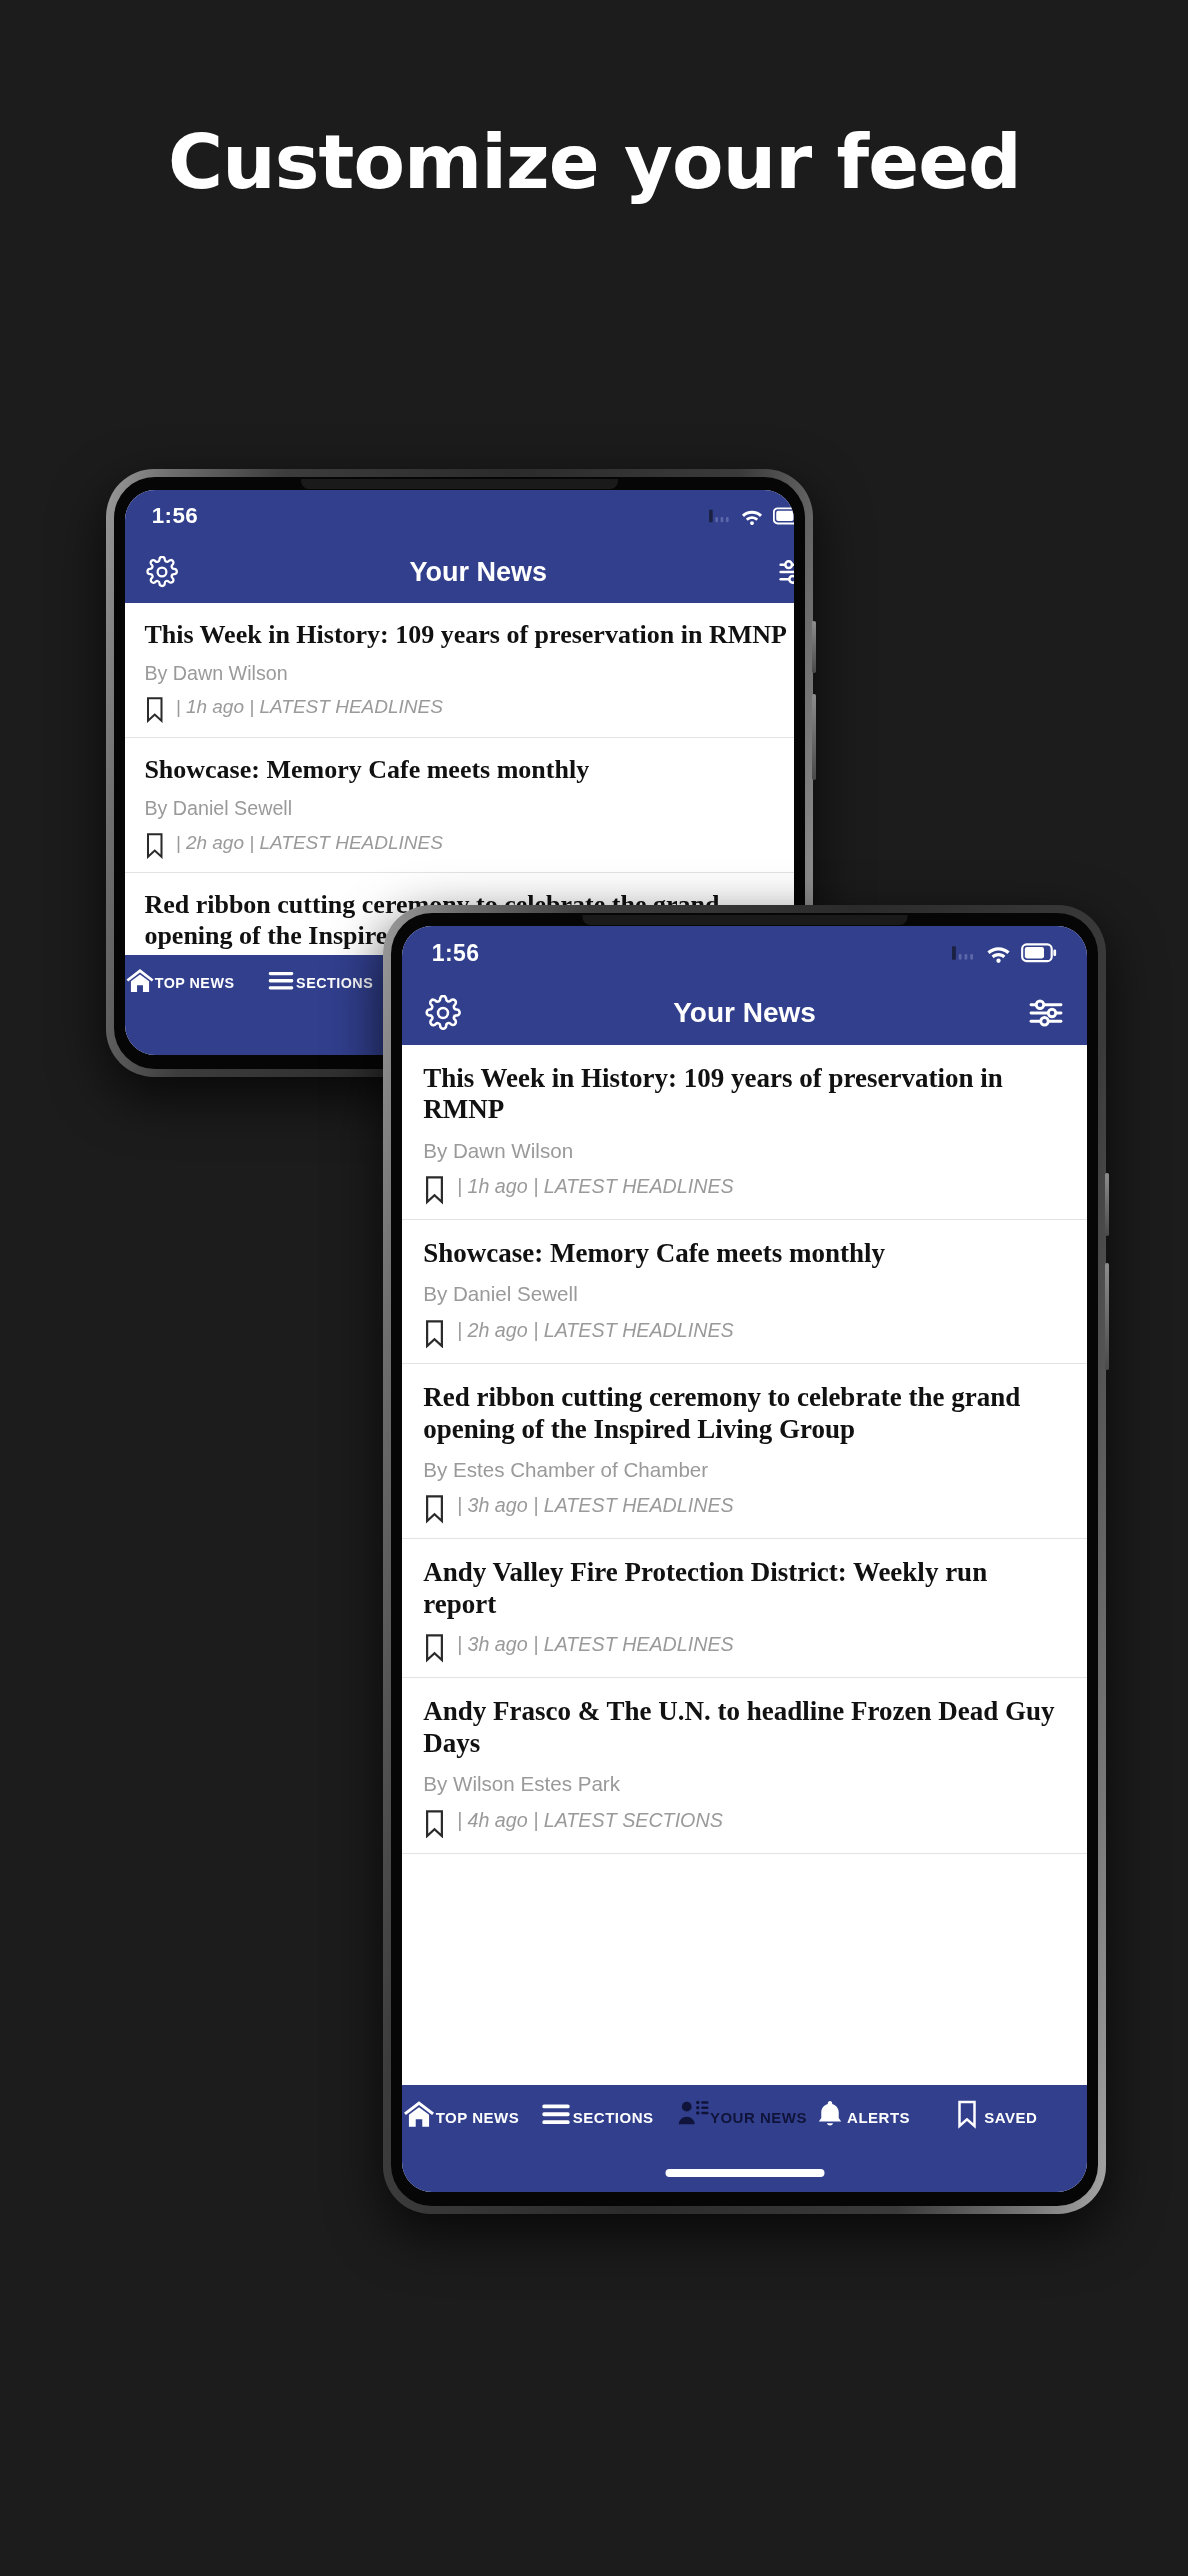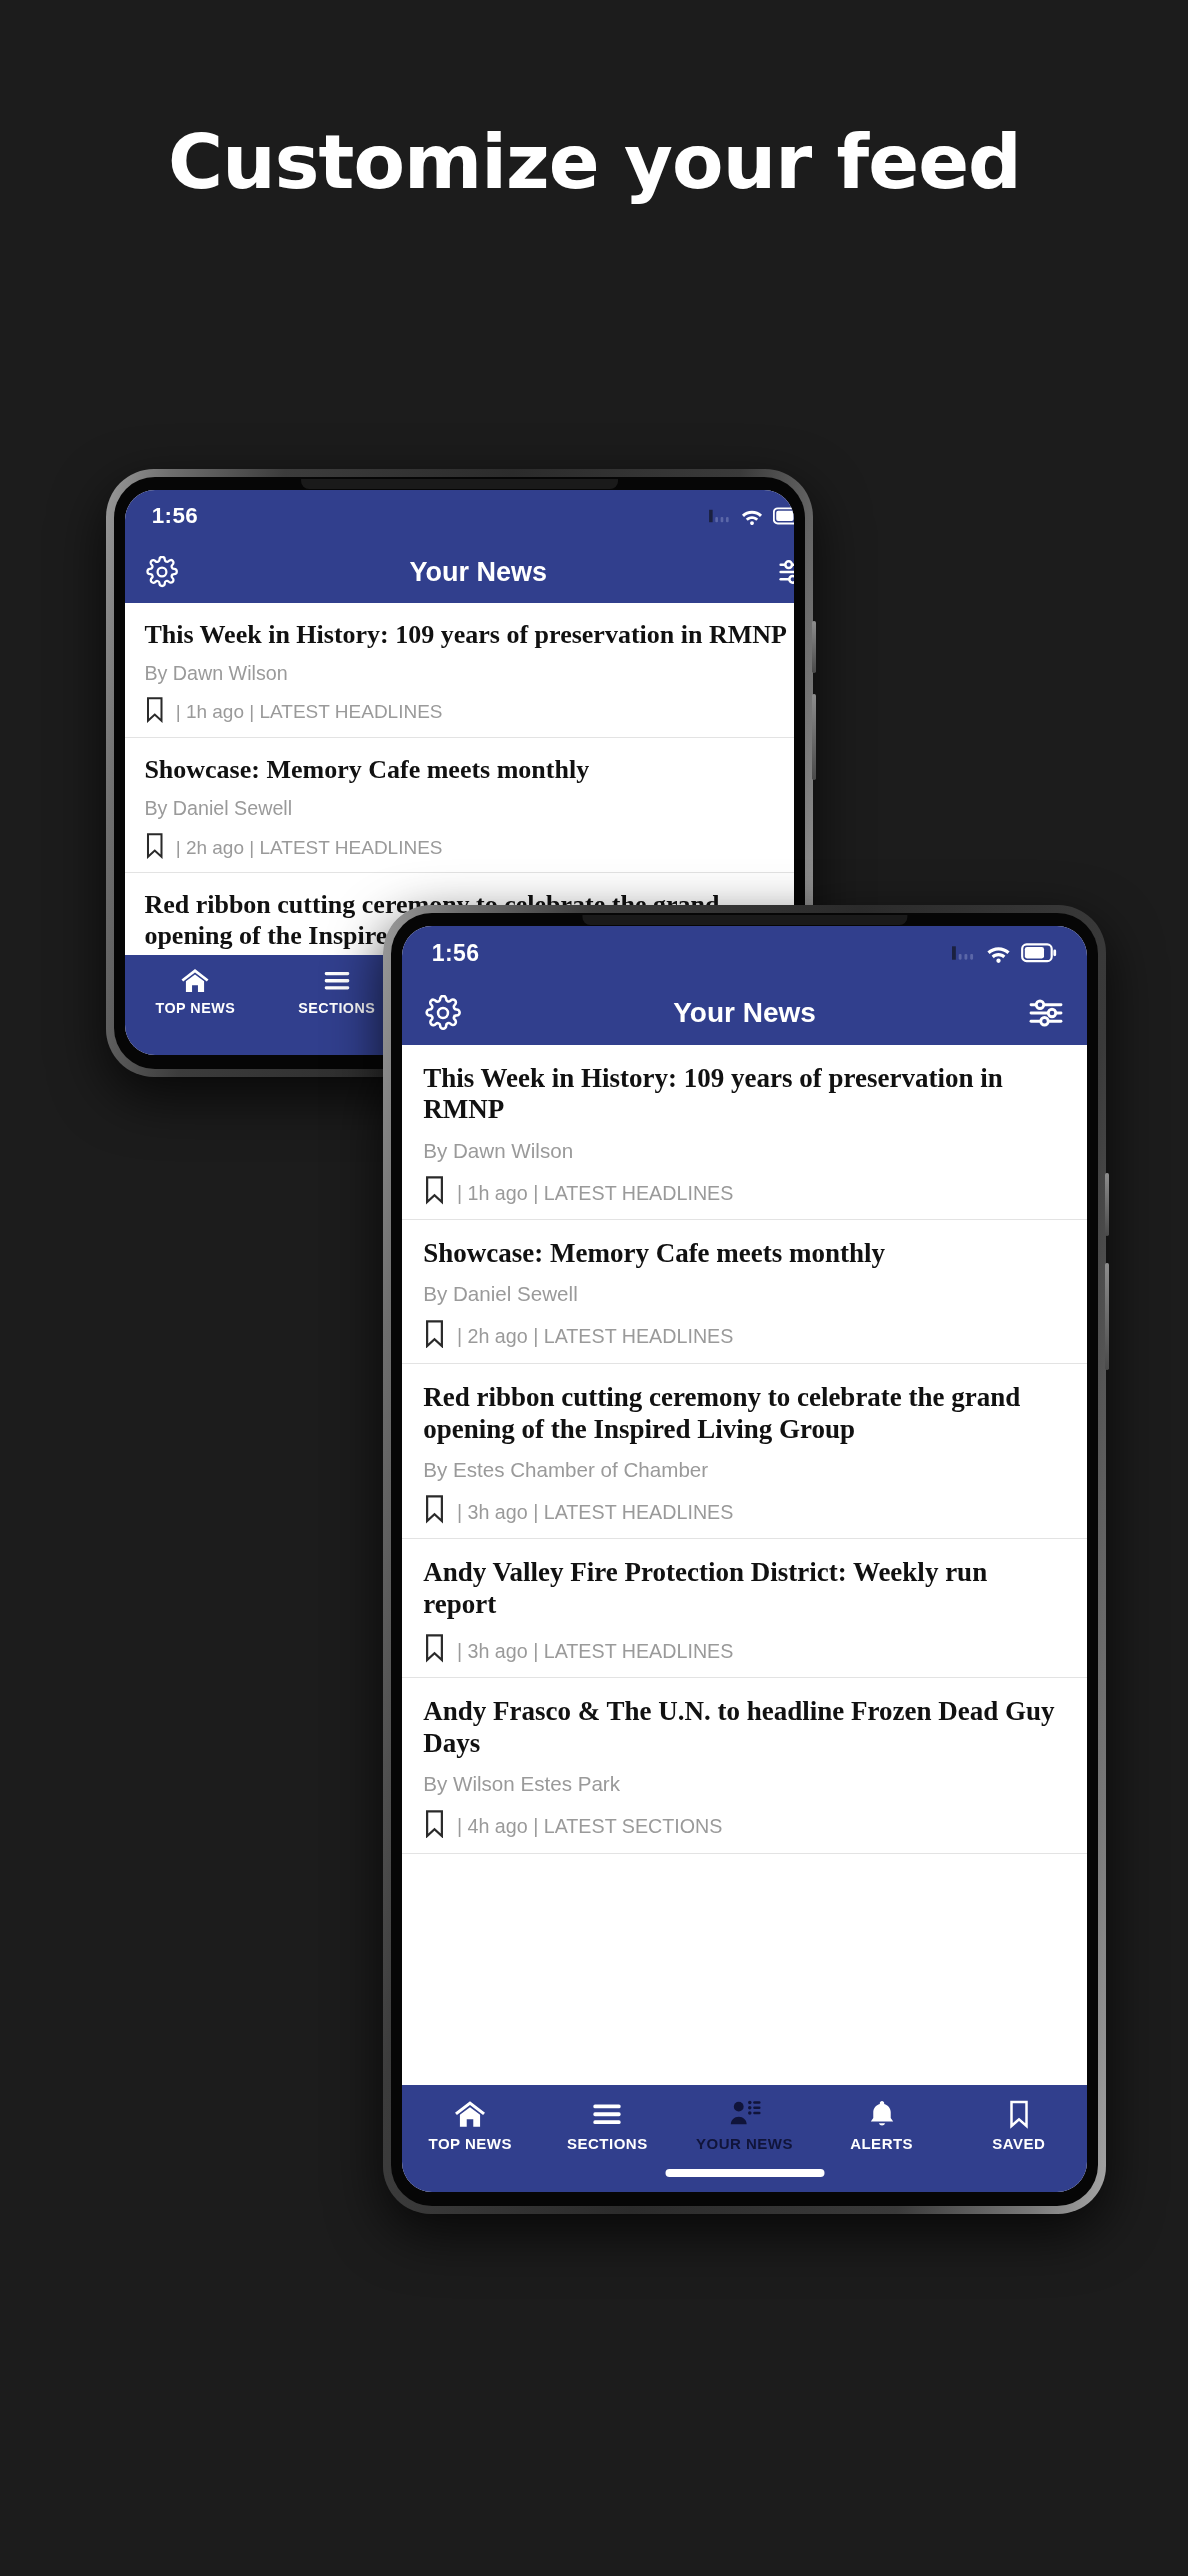--- a/index.html
+++ b/index.html
@@ -128,36 +128,36 @@
   }
   .article-title {
     font-family: "Liberation Serif", serif;
     font-weight: 700;
     color: #111111;
     line-height: 1.18;
   }
   .article-byline { color: #9a9a9a; }
   .article-meta {
     display: flex;
-    align-items: flex-end;
+    align-items: flex-start;
     color: #9a9a9a;
+    font-style: italic;
   }
   .article-meta .meta-text { white-space: nowrap; }
 
   .bottomnav {
     background: #313f8d;
     display: flex;
     align-items: flex-start;
     justify-content: space-around;
     flex: 0 0 auto;
     position: relative;
   }
   .navitem {
     display: flex;
-    flex-direction: column;
     align-items: center;
     color: #ffffff;
     flex: 1 1 0;
   }
   .navitem.active { color: #10143a; }
   .nav-label {
     font-weight: 700;
     letter-spacing: 0.5px;
     white-space: nowrap;
   }

